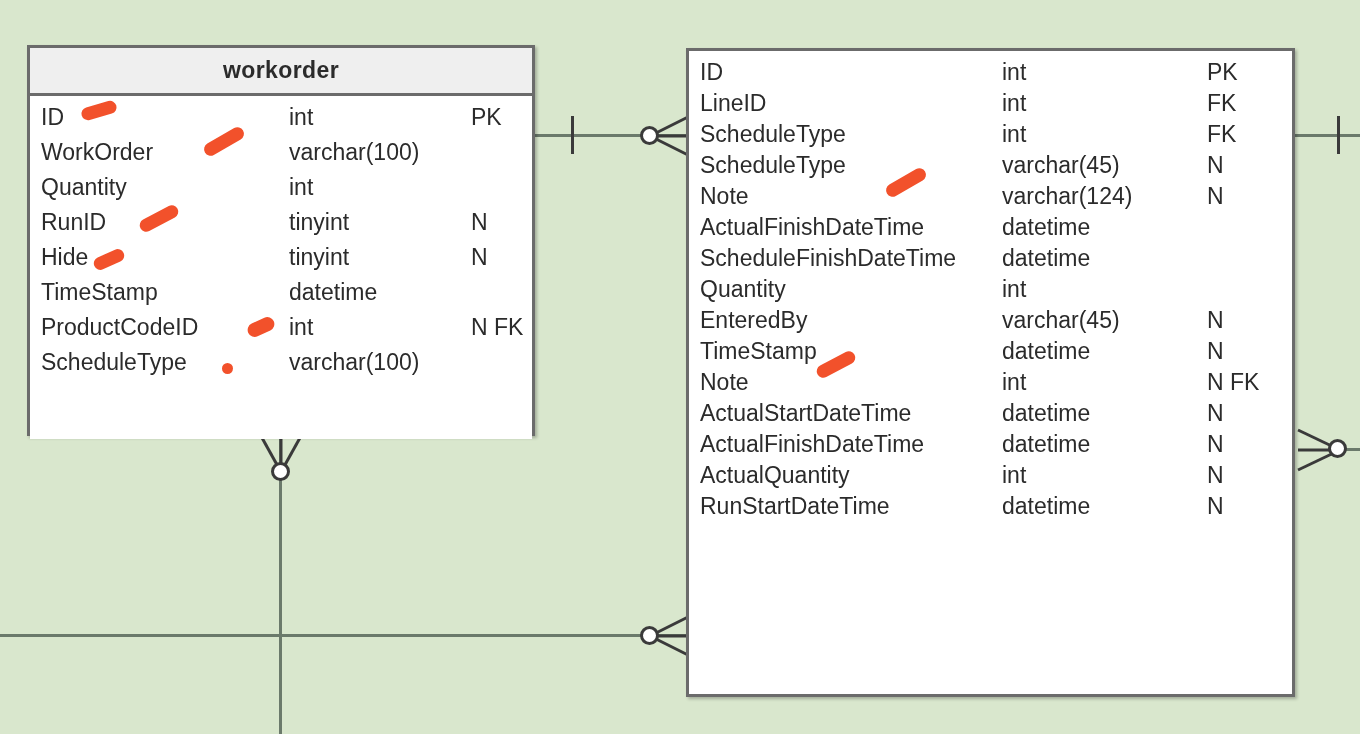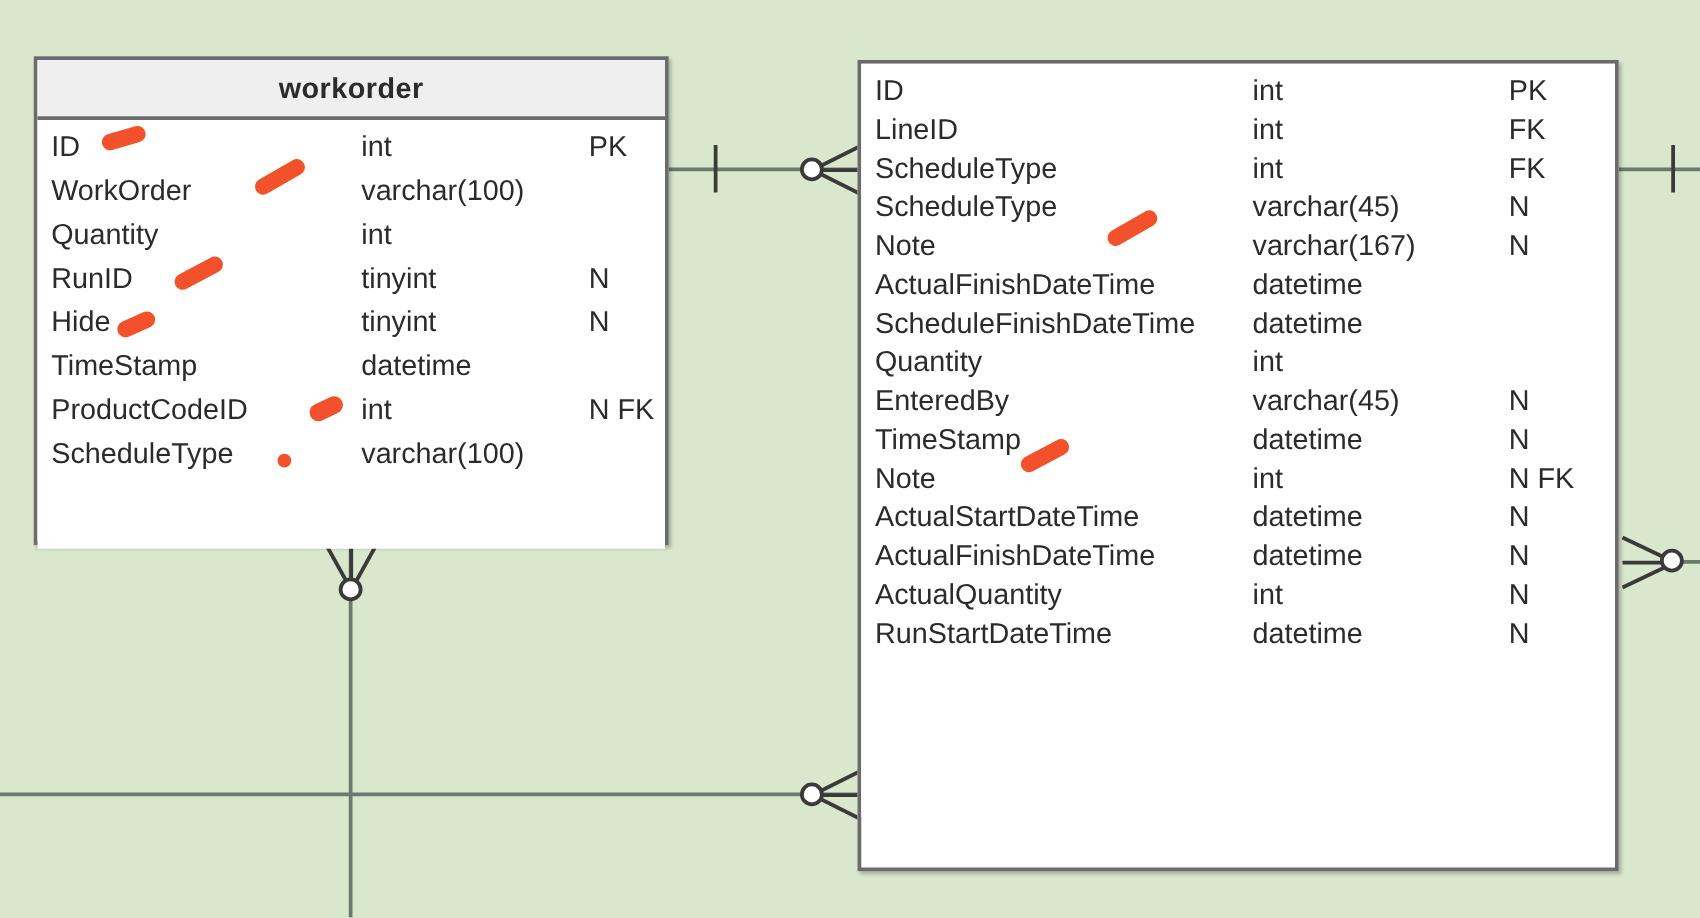--- a/index.html
+++ b/index.html
@@ -214,21 +214,21 @@
         <span class="attr-type">int</span>
         <span class="attr-key">FK</span>
       </div>
       <div class="attr-row" style="top:101px;">
         <span class="attr-name">ScheduleType</span>
         <span class="attr-type">varchar(45)</span>
         <span class="attr-key">N</span>
       </div>
       <div class="attr-row" style="top:132px;">
         <span class="attr-name">Note</span>
-        <span class="attr-type">varchar(167)</span>
+        <span class="attr-type">varchar(124)</span>
         <span class="attr-key">N</span>
       </div>
       <div class="attr-row" style="top:163px;">
         <span class="attr-name">ActualFinishDateTime</span>
         <span class="attr-type">datetime</span>
         <span class="attr-key"></span>
       </div>
       <div class="attr-row" style="top:194px;">
         <span class="attr-name">ScheduleFinishDateTime</span>
         <span class="attr-type">datetime</span>

